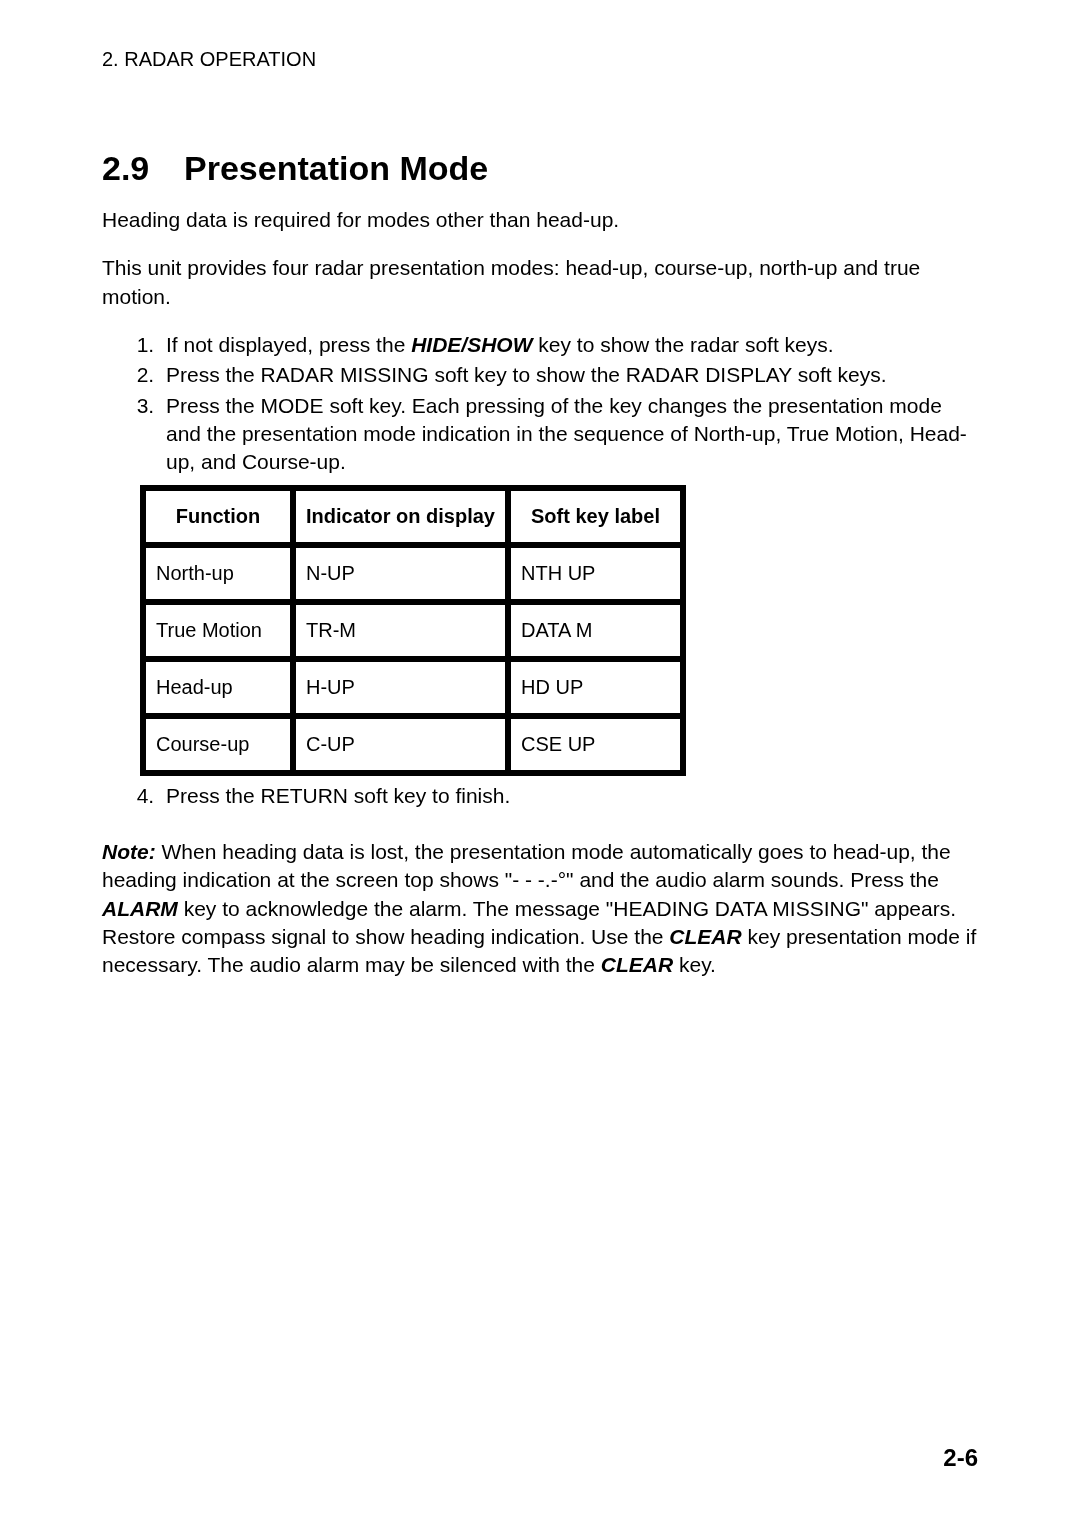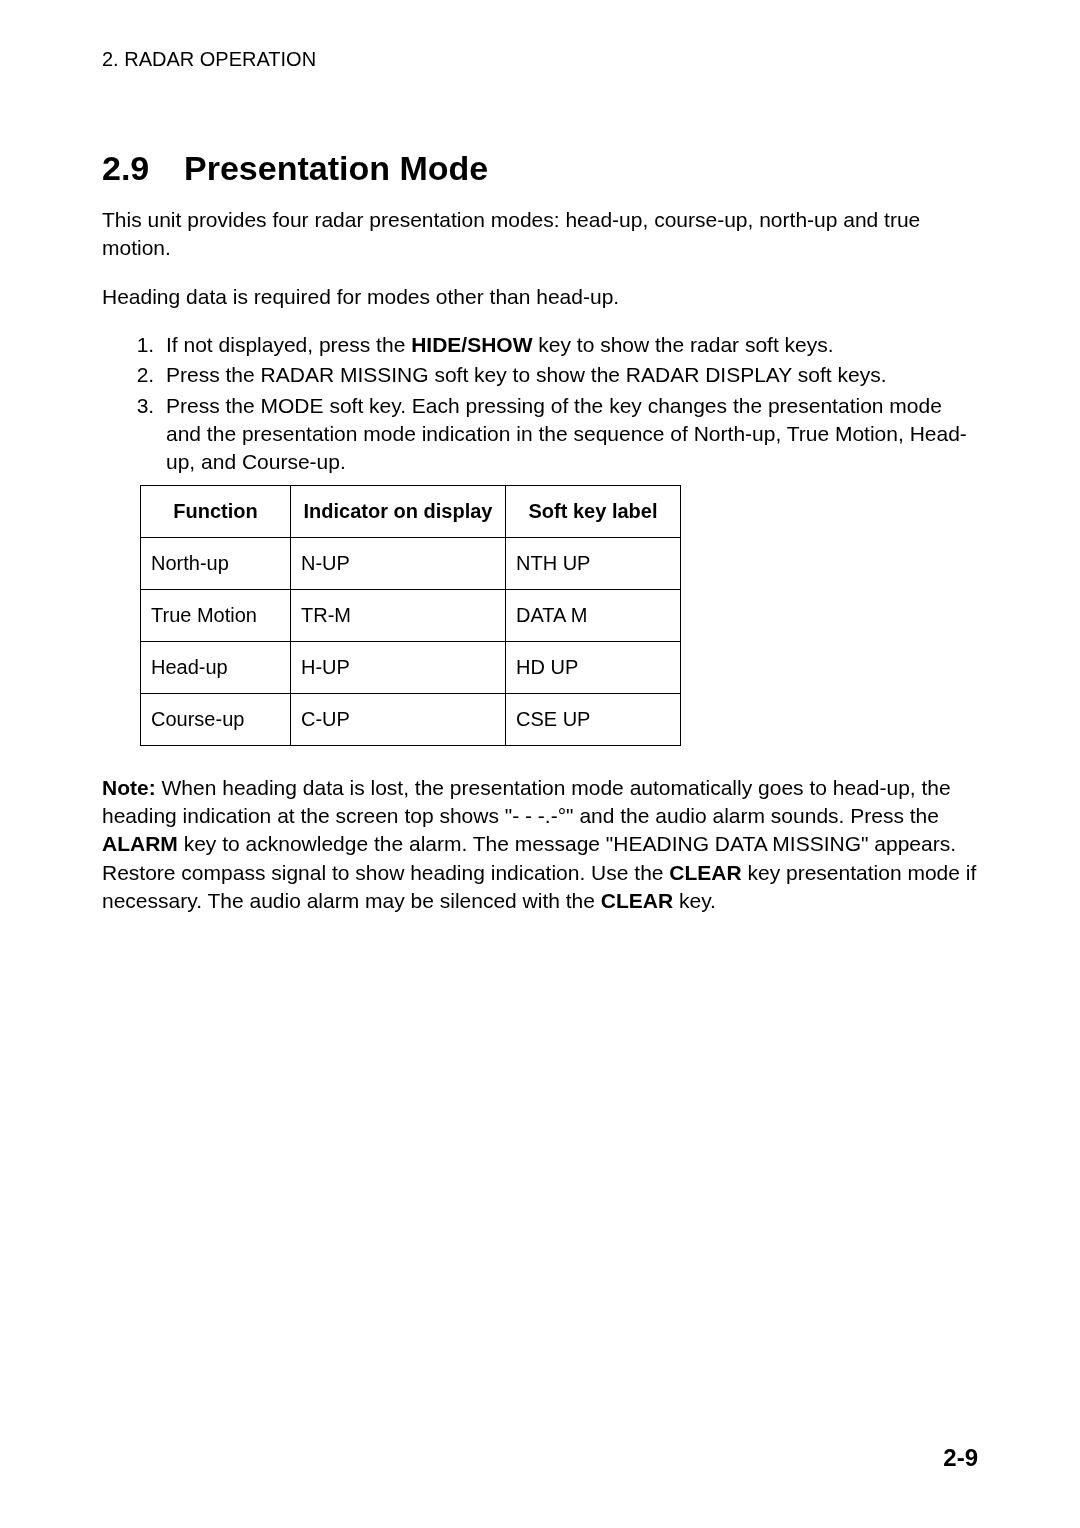--- a/index.html
+++ b/index.html
@@ -40,28 +40,28 @@
     margin-bottom: 12px;
   }
   .sub-heading .num { display: inline-block; width: 72px; }
   ol.steps {
     font-size: 21px;
     line-height: 1.35;
     padding-left: 58px;
     margin: 0 0 6px 0;
   }
   ol.steps > li { padding-left: 6px; margin-bottom: 2px; }
-  .b { font-weight: bold; }
+  .b { font-weight: bold; font-style: italic; }
   table.mode-table {
     border-collapse: collapse;
     margin: 8px 0 6px 38px;
     font-size: 20px;
   }
   table.mode-table th, table.mode-table td {
-    border: 1px solid #000000;
+    border: 6px solid #000000;
     padding: 14px 10px;
     text-align: left;
     vertical-align: middle;
   }
   table.mode-table th { text-align: center; font-weight: bold; }
   .col-func { width: 150px; }
   .col-ind  { width: 215px; }
   .col-soft { width: 175px; }
   .note-para {
     font-size: 21px;
@@ -80,22 +80,22 @@
 <body>
 
 <div class="page">
 
   <div class="running-header">2. RADAR OPERATION</div>
 
   <div class="section-heading">
     <span class="num">2.9</span><span>Presentation Mode</span>
   </div>
 
+  <div class="body-para">Heading data is required for modes other than head-up.</div>
   <div class="body-para">This unit provides four radar presentation modes: head-up, course-up, north-up and true motion.</div>
-  <div class="body-para">Heading data is required for modes other than head-up.</div>
 
 
   <ol class="steps">
     <li>
       <span>If not displayed, press the </span><span class="b">HIDE/SHOW</span><span> key to show the radar soft keys.</span>
     </li>
     <li>Press the RADAR MISSING soft key to show the RADAR DISPLAY soft keys.</li>
     <li>Press the MODE soft key. Each pressing of the key changes the presentation mode and the presentation mode indication in the sequence of North-up, True Motion, Head-up, and Course-up.</li>
   </ol>
 
@@ -124,20 +124,23 @@
         <td>HD UP</td>
       </tr>
       <tr>
         <td>Course-up</td>
         <td>C-UP</td>
         <td>CSE UP</td>
       </tr>
     </tbody>
   </table>
 
+  <ol class="steps" start="4">
+    <li>Press the RETURN soft key to finish.</li>
+  </ol>
 
   <div class="note-para">
     <span class="b">Note:</span><span> When heading data is lost, the presentation mode automatically goes to head-up, the heading indication at the screen top shows "- - -.-°" and the audio alarm sounds. Press the </span><span class="b">ALARM</span><span> key to acknowledge the alarm. The message "HEADING DATA MISSING" appears. Restore compass signal to show heading indication. Use the </span><span class="b">CLEAR</span><span> key presentation mode if necessary. The audio alarm may be silenced with the </span><span class="b">CLEAR</span><span> key.</span>
   </div>
 
-  <div class="page-number">2-9</div>
+  <div class="page-number">2-6</div>
 
 </div>
 
 </body></html>

